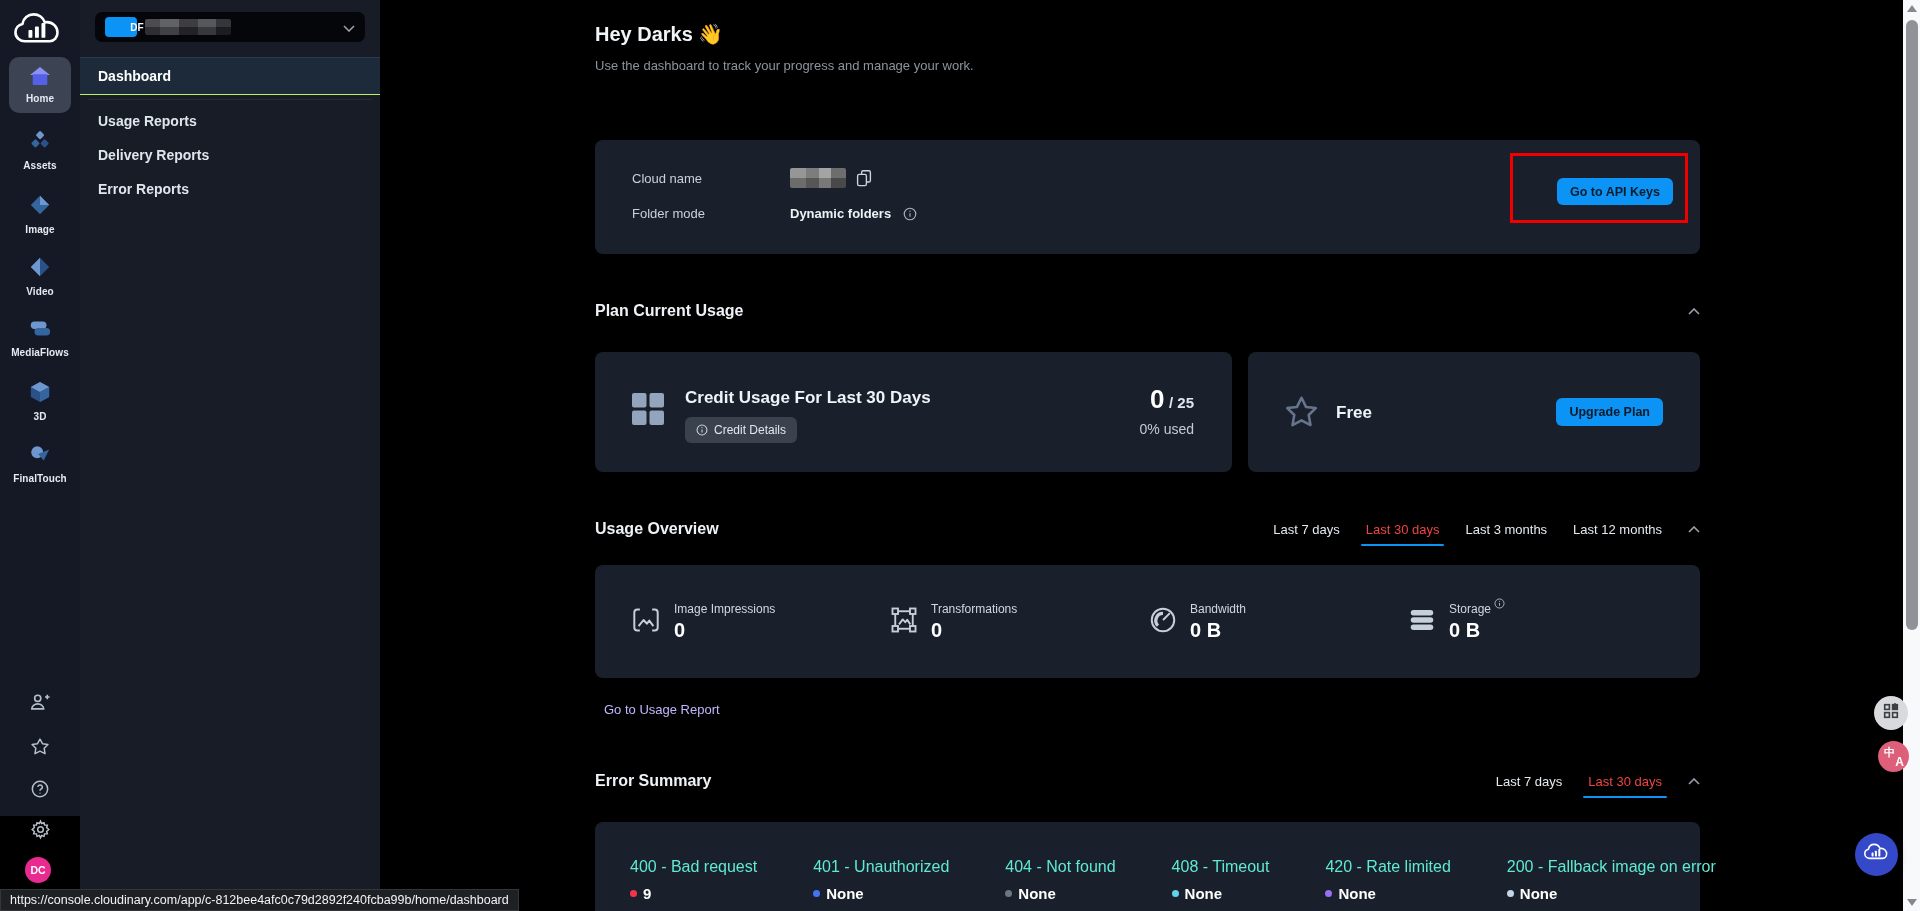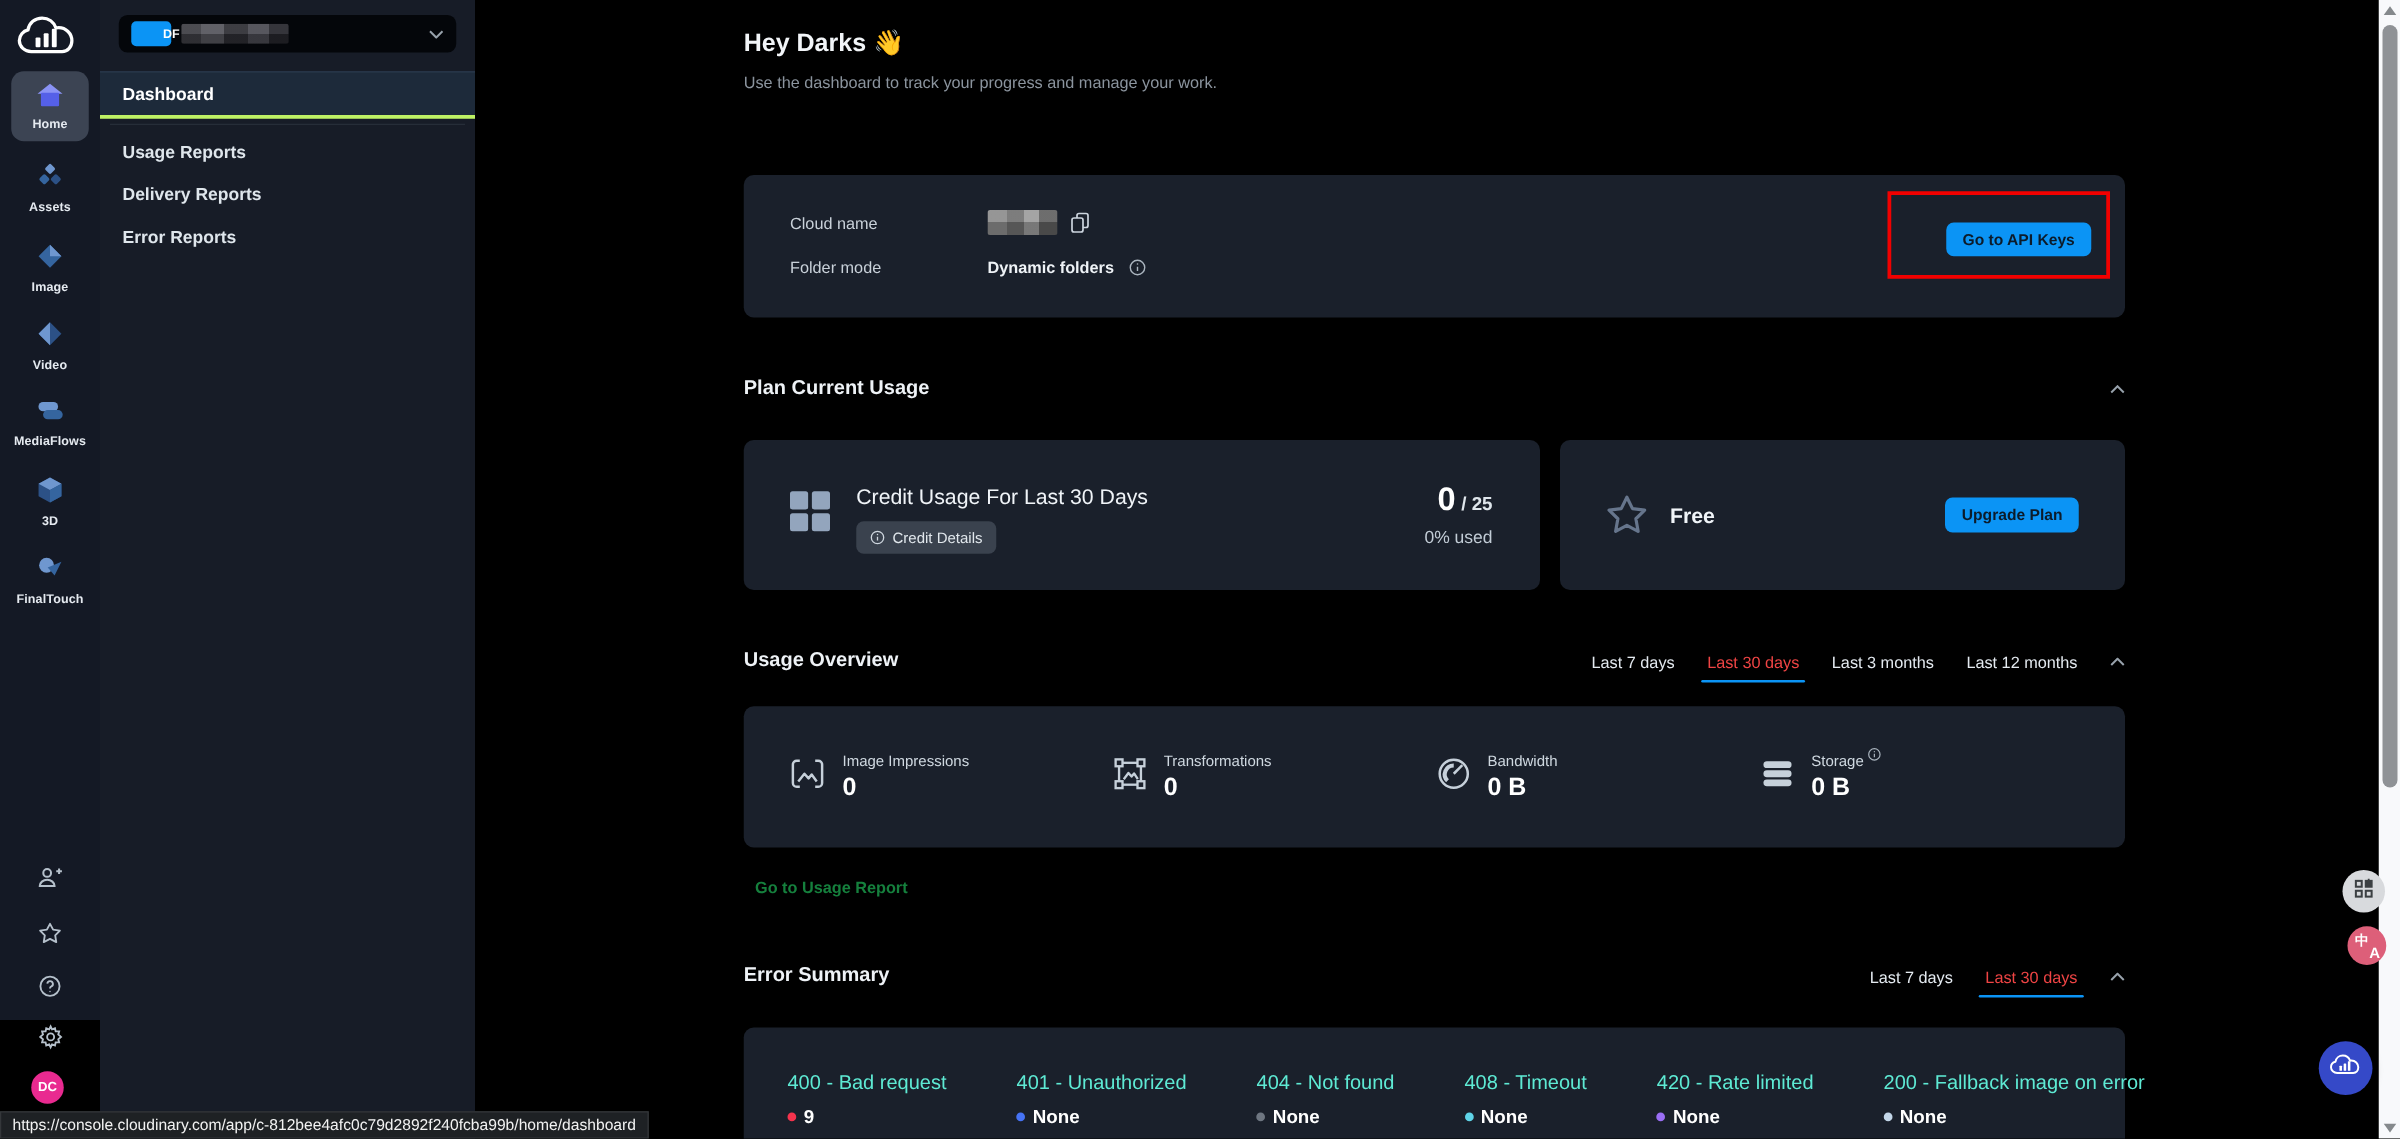--- a/index.html
+++ b/index.html
@@ -21,21 +21,21 @@
   .workspace { position:absolute; left:15px; top:12px; width:270px; height:30px; background:#04060a; border-radius:7px;
                display:flex; align-items:center; padding:0 10px; gap:8px; cursor:pointer; }
   .ws-badge { width:20px; height:20px; border-radius:4px; background:#0b94f5; color:#fff; font-size:10px; font-weight:700;
               display:flex; align-items:center; justify-content:center;padding-left:32px; }
   .ws-redacted { width:86px; height:16px; border-radius:2px;
       background:
         linear-gradient(180deg, rgba(255,255,255,.07) 0 50%, rgba(0,0,0,.25) 50% 100%),
         linear-gradient(90deg,#3e3e44 0 18%,#55555c 18% 40%,#2e2e34 40% 62%,#4a4a52 62% 82%,#26262c 82% 100%); }
   .ws-caret { margin-left:auto; }
   .nav-active { position:absolute; left:0; top:57px; width:300px; height:38px; background:#1d2a3a;
-                border-top:1px solid #2b3a4d; border-bottom:3px solid #bef264;
+                border-top:1px solid #2b3a4d; border-bottom:1px solid #bef264;
                 display:flex; align-items:center; padding-left:18px; font-size:14px; font-weight:700; color:#fff; cursor:pointer; }
   .nav-div { position:absolute; left:8px; right:8px; top:99px; border-top:1px solid #262d38; }
   .nav-item { position:absolute; left:0; width:300px; height:34px; display:flex; align-items:center; padding-left:18px;
               font-size:14px; font-weight:600; color:#dfe6ec; cursor:pointer; }
 
   
   .main { position:absolute; left:380px; top:0; right:17px; height:911px; }
   .greeting { position:absolute; left:215px; top:22px; font-size:20px; font-weight:700; color:#f2f5f8; }
   .subtitle { position:absolute; left:215px; top:58px; font-size:13px; color:#8b949e; }
 
@@ -57,35 +57,35 @@
         linear-gradient(180deg, rgba(255,255,255,.10) 0 50%, rgba(0,0,0,.22) 50% 100%),
         linear-gradient(90deg,#8a8a8a 0 28%,#6e6e6e 28% 52%,#9a9a9a 52% 74%,#5d5d5d 74% 100%); }
   .pe-value { margin-left:40px; font-weight:700; color:#eef2f6; }
   .icon-btn { cursor:pointer; display:inline-flex; align-items:center; }
   .red-box { position:absolute; left:915px; top:13px; width:178px; height:70px; border:3px solid #f20000; }
   .btn-blue { background:#0b94f5; color:#0c1b2a; font-weight:700; font-size:12.5px; border:none; border-radius:6px;
               height:27px; padding:0 13px; cursor:pointer; }
 
   
   .credit-left { position:absolute; left:35px; top:36px; display:flex; gap:19px; }
-  .credit-title { font-size:17px; font-weight:400; color:#f0f4f8; }
+  .credit-title { font-size:17px; font-weight:700; color:#f0f4f8; }
   .pill { margin-top:9px; display:inline-flex; align-items:center; gap:6px; background:#3a424e; color:#e1e7ec;
           font-size:12px; border-radius:6px; height:26px; padding:0 11px; cursor:pointer; }
   .credit-right { position:absolute; right:38px; top:32px; text-align:right; }
   .big-num { font-size:26px; font-weight:700; color:#fff; }
   .big-den { font-size:15px; font-weight:700; color:#dfe6ec; }
   .pct { margin-top:6px; font-size:14px; color:#c2ccd6; }
   .free-name { font-size:17px; font-weight:700; color:#f0f4f8; }
 
   
   .stats { position:absolute; left:35px; top:0; height:113px; display:flex; align-items:center; }
   .stat { width:259px; display:flex; align-items:center; gap:12px; }
   .stat-label { font-size:12px; color:#cfd8e0; display:flex; align-items:flex-start; gap:3px; }
   .stat-value { font-size:20px; font-weight:700; color:#fff; margin-top:3px; }
-  .link { position:absolute; font-size:13px; font-weight:700; color:#15803d; cursor:pointer; }
+  .link { position:absolute; font-size:13px; font-weight:400; color:#c4b5fd; cursor:pointer; }
 
   
   .err-row { position:absolute; left:35px; top:36px; display:flex; }
   .err-item { margin-right:56px; }
   .err-label { font-size:16px; color:#5eead4; white-space:nowrap; }
   .err-val { margin-top:9px; display:flex; align-items:center; gap:6px; }
   .dot { width:7px; height:7px; border-radius:50%; }
   .err-num { font-size:15px; font-weight:700; color:#fff; }
 
   

